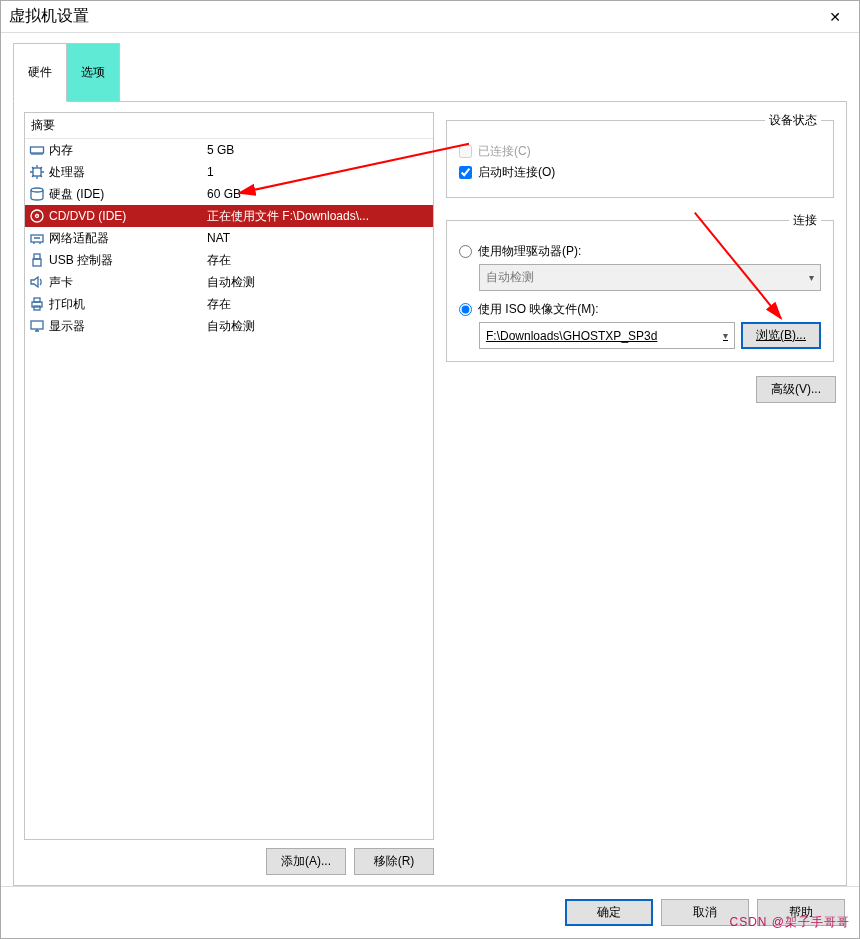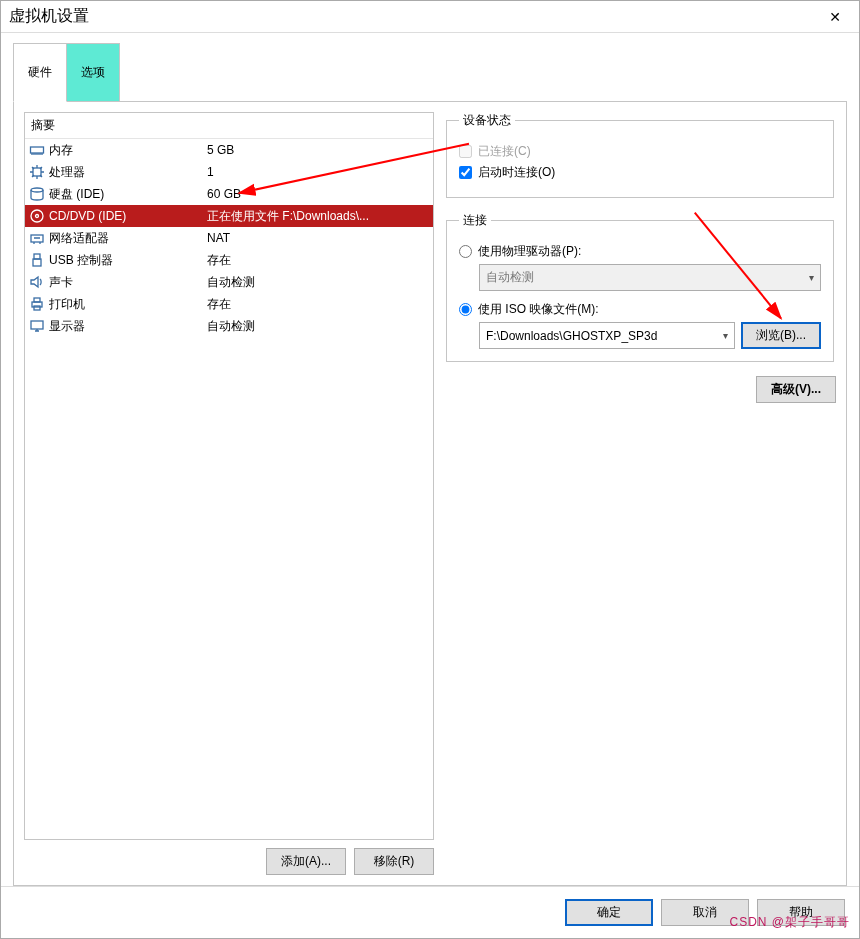--- a/index.html
+++ b/index.html
@@ -21,29 +21,29 @@
   .dev-rows { flex:1; }
   .row { display:flex; align-items:center; height:22px; cursor:pointer;}
   .row .c1 { width:178px; padding:0 4px; display:flex; align-items:center; gap:4px; white-space:nowrap; overflow:hidden;}
   .row .c2 { flex:1; padding:0 4px; white-space:nowrap; overflow:hidden;}
   .row.selected { background:#b91c1c; color:#fff;}
   .dev-btns { display:flex; justify-content:flex-end; gap:8px; padding:8px 0 0 0;}
   .btn { background:#e1e1e1; border:1px solid #adadad; padding:4px 14px; cursor:pointer; min-width:80px; text-align:center;}
   .btn.highlight { border:2px solid #0a64c8; padding:3px 13px;}
   .right { flex:1; display:flex; flex-direction:column; gap:14px;}
   fieldset { border:1px solid #c5c5c5; padding:10px 12px 12px 12px; }
-  legend { padding:0 4px; }
+  legend { padding:0 4px;text-align:right; }
   .chk, .rdo { display:flex; align-items:center; gap:6px; margin:4px 0; }
   .chk input, .rdo input { margin:0; }
   .disabled { color:#a0a0a0; }
   .combo { width:100%; border:1px solid #adadad; background:#f0f0f0; color:#7a7a7a; padding:4px 6px; display:flex; justify-content:space-between; align-items:center;}
   .combo.enabled { background:#fff; color:#000;}
   .isoRow { display:flex; gap:6px; margin-top:4px;}
   .isoRow .combo { flex:1;}
-  .advRow { display:flex; justify-content:flex-end;font-weight:bold;}
+  .advRow { display:flex; justify-content:flex-end;}
   .footer { display:flex; justify-content:flex-end; gap:8px; padding:12px 14px; border-top:1px solid #ddd; align-items:center;}
   .icon { width:16px; height:16px; display:inline-flex; align-items:center; justify-content:center; flex-shrink:0;}
   .icon svg { width:16px; height:16px; }
   .chevron { font-size:10px; color:#555;}
   .overlay-arrows { position:absolute; inset:0; pointer-events:none; }
   .watermark { position:absolute; right:10px; bottom:8px; color:#be185d; font-size:12px; letter-spacing:1px; pointer-events:none;}
 </style>
 </head>
 <body>
 
@@ -208,21 +208,21 @@
           </label>
           <div class="combo" style="margin:2px 0 10px 20px; width:calc(100% - 20px);">
             <span>自动检测</span>
             <span class="chevron">▾</span>
           </div>
 
           <label class="rdo">
             <input type="radio" name="conn" checked="" style="">
             <span>使用 ISO 映像文件(M):</span>
           </label>
-          <div class="isoRow" style="margin-left:20px;">
+          <div class="isoRow" style="margin-left:20px;text-decoration:underline;">
             <div class="combo enabled">
               <span>F:\Downloads\GHOSTXP_SP3d</span>
               <span class="chevron">▾</span>
             </div>
             <div class="btn highlight">浏览(B)...</div>
           </div>
         </fieldset>
 
         <div class="advRow">
           <div class="btn">高级(V)...</div>

